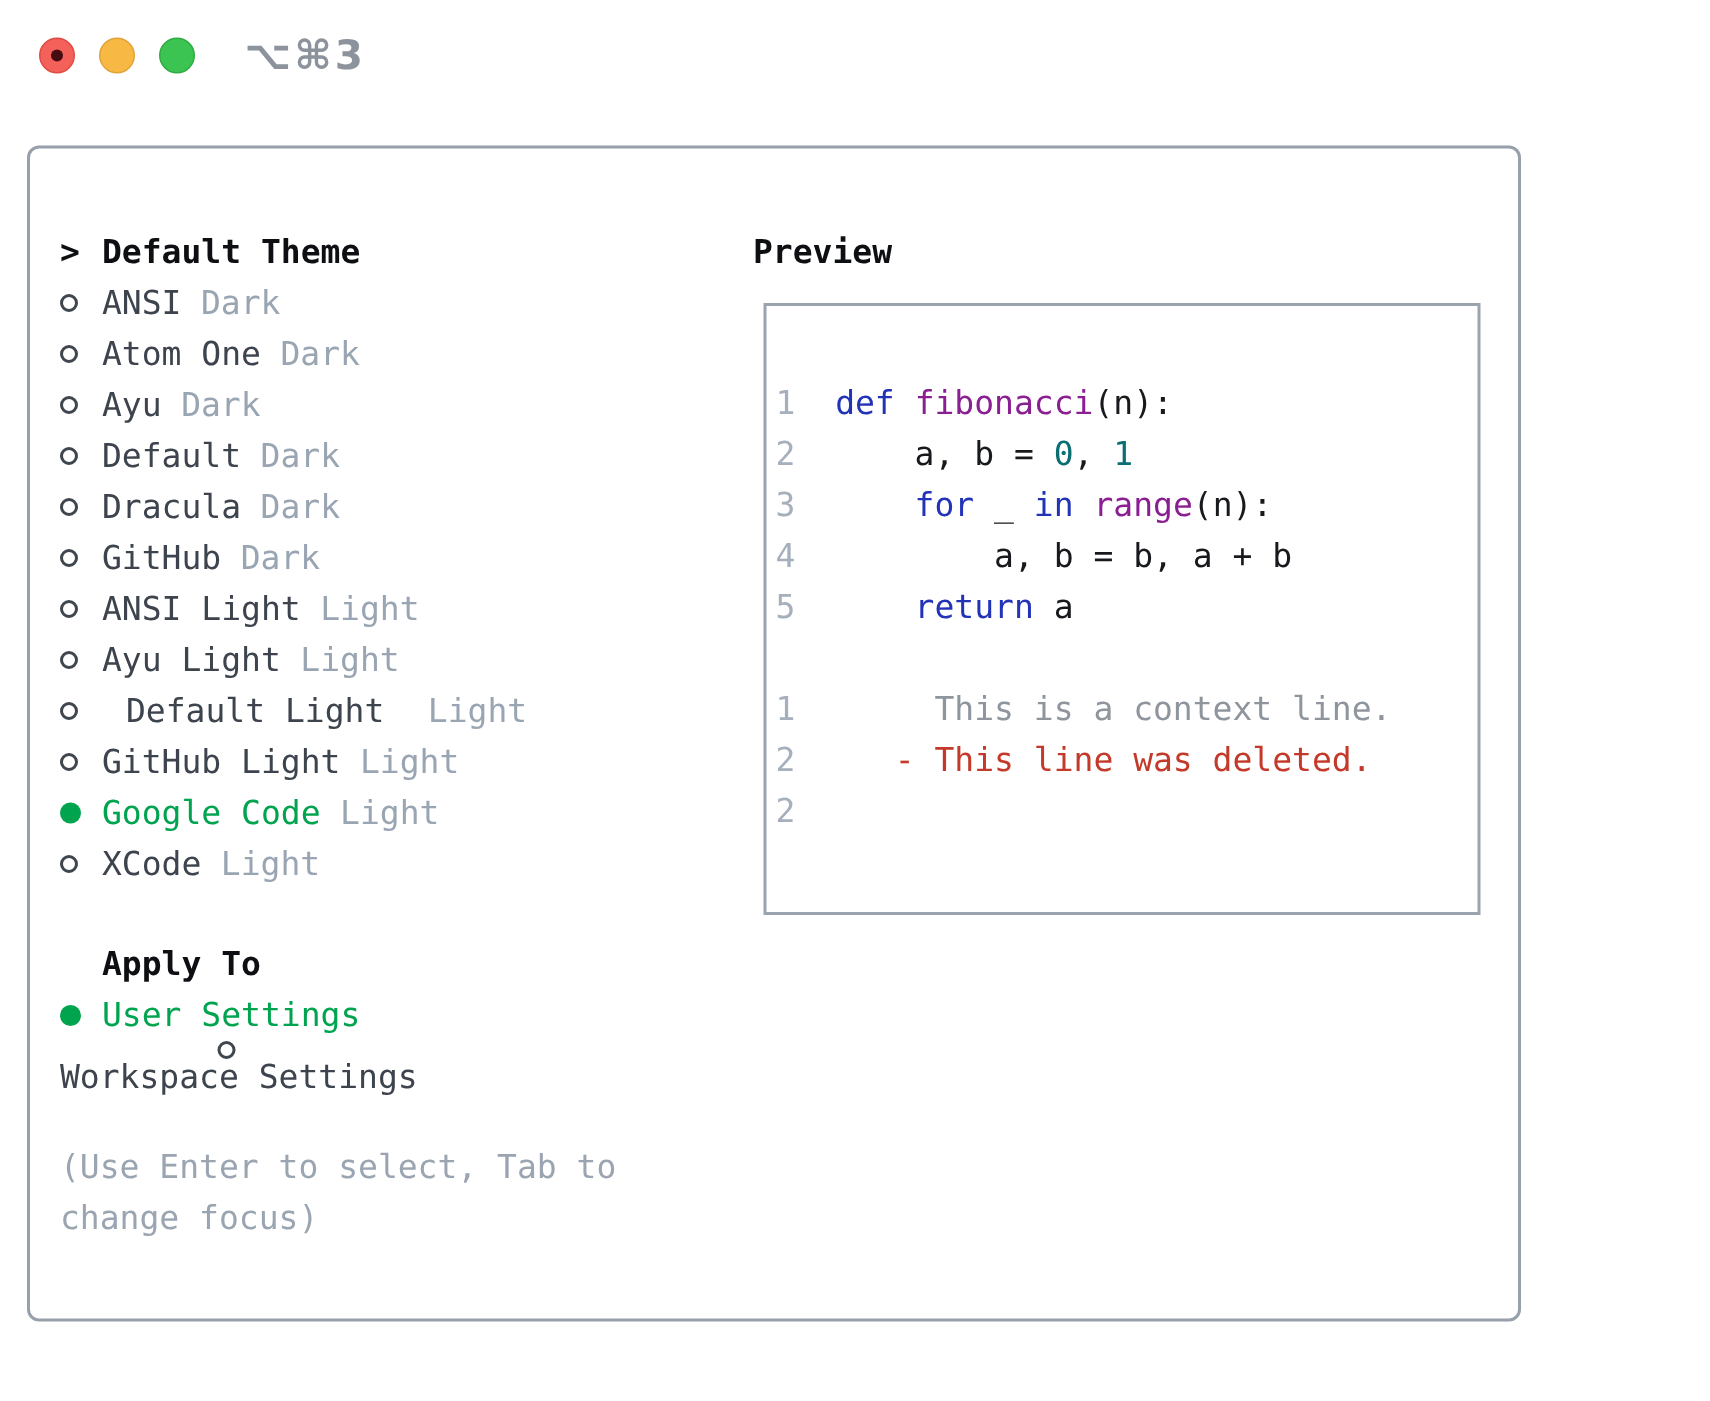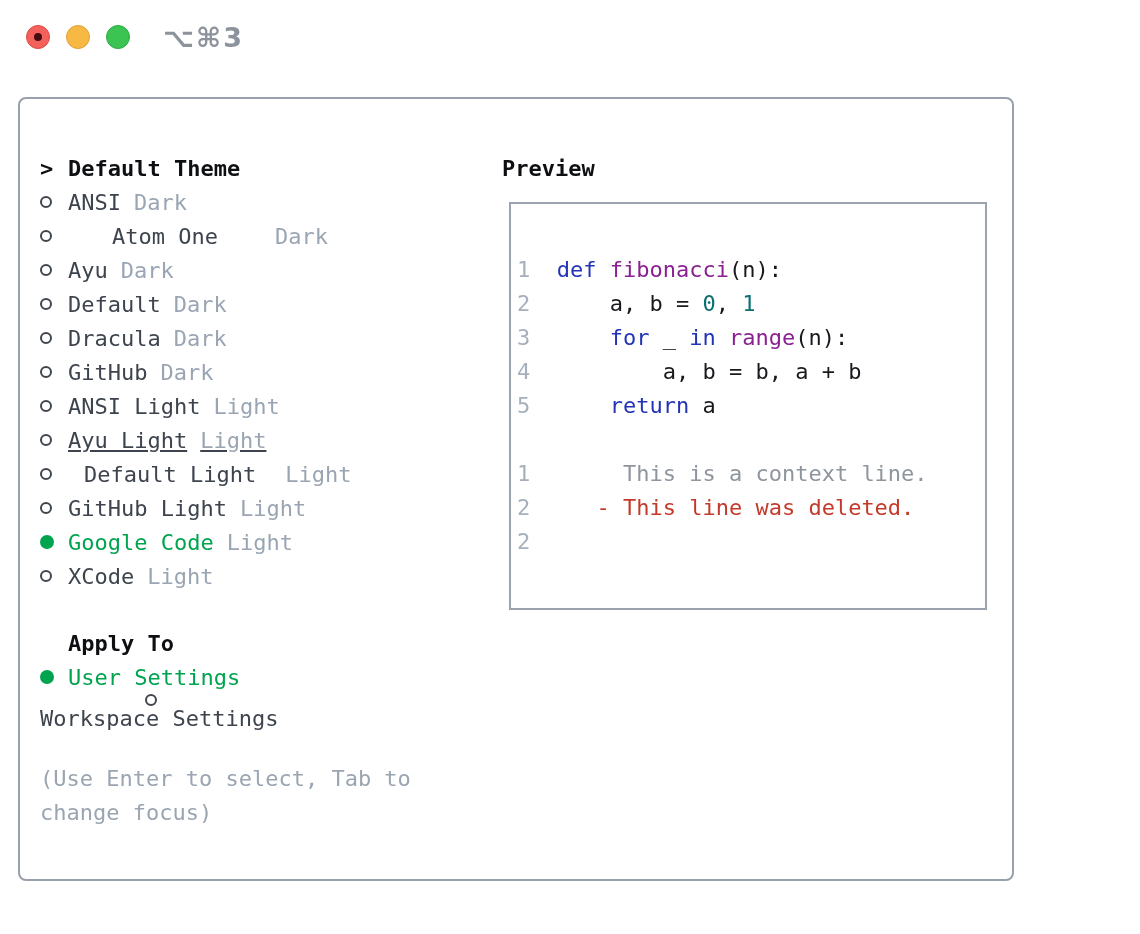--- a/index.html
+++ b/index.html
@@ -85,21 +85,21 @@
   <div class="row hdr" style="top: 52px;">
     <span class="marker-col"><span class="caret">&gt;</span></span>
     <span>Default Theme</span>
   </div>
 
   <div class="row" style="top: 86px;">
     <span class="marker-col"><span class="circle-hollow"></span></span>
     <span>ANSI</span>
     <span class="variant">Dark</span>
   </div>
-  <div class="row" style="top: 120px; gap: 44px;">
+  <div class="row" style="top: 120px;">
     <span class="marker-col"><span class="circle-hollow"></span></span>
     <span>Atom One</span>
     <span class="variant">Dark</span>
   </div>
   <div class="row" style="top: 154px;">
     <span class="marker-col"><span class="circle-hollow"></span></span>
     <span>Ayu</span>
     <span class="variant">Dark</span>
   </div>
   <div class="row" style="top: 188px;">
@@ -115,21 +115,21 @@
   <div class="row" style="top: 256px;">
     <span class="marker-col"><span class="circle-hollow"></span></span>
     <span>GitHub</span>
     <span class="variant">Dark</span>
   </div>
   <div class="row" style="top: 290px;">
     <span class="marker-col"><span class="circle-hollow"></span></span>
     <span>ANSI Light</span>
     <span class="variant">Light</span>
   </div>
-  <div class="row" style="top: 324px; text-decoration: underline;">
+  <div class="row" style="top: 324px;">
     <span class="marker-col"><span class="circle-hollow"></span></span>
     <span>Ayu Light</span>
     <span class="variant">Light</span>
   </div>
   <div class="row" style="top: 358px; gap: 16px;">
     <span class="marker-col"><span class="circle-hollow"></span></span>
     <span>Default Light</span>
     <span class="variant">Light</span>
   </div>
   <div class="row" style="top: 392px;">

